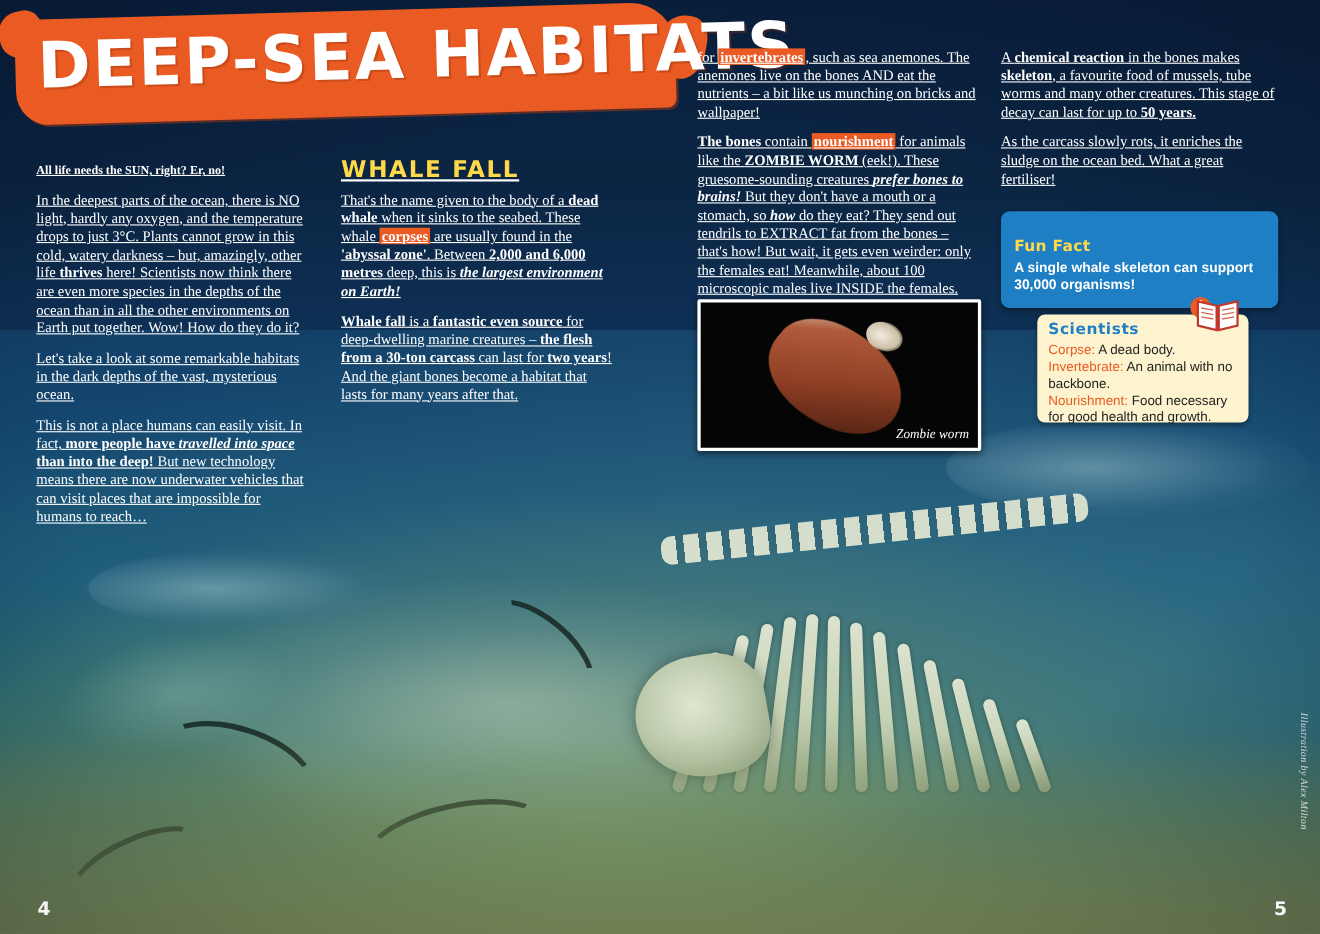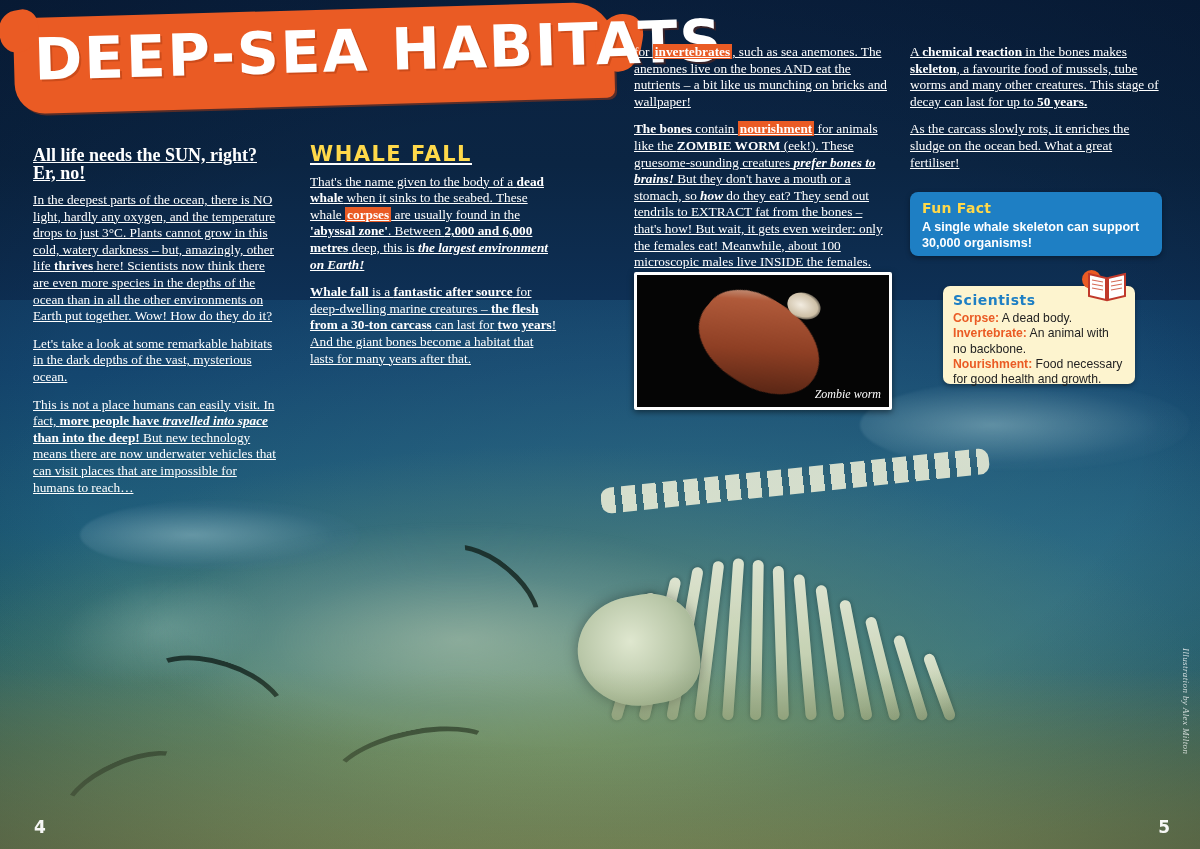--- a/index.html
+++ b/index.html
@@ -132,21 +132,21 @@
     position: absolute;
     font-family: "Liberation Serif", serif;
     color: #ffffff;
     font-size: 13.3px;
     line-height: 16.6px;
     text-decoration: underline;
   }
   .col p { margin: 0 0 11px 0; }
   .col .lead {
     font-weight: bold;
-    font-size: 18px;
+    font-size: 11px;
     line-height: 18px;
     margin-bottom: 10px;
   }
   b, strong { font-weight: bold; }
   i, em { font-style: italic; }
   .hl {
     background: #ea5b24;
     color: #ffffff;
     padding: 0 2px;
     font-weight: bold;
@@ -190,24 +190,24 @@
   .photo-caption {
     position: absolute; right: 8px; bottom: 5px;
     font-family: "Liberation Serif", serif;
     font-style: italic;
     font-size: 12px;
     color: #ffffff;
   }
 
   
   .funfact {
-    position: absolute; left: 910px; top: 192px; width: 252px; height: 64px;
+    position: absolute; left: 910px; top: 192px; width: 252px; height: 88px;
     background: #1e7fc4;
     border-radius: 8px;
-    padding: 8px 12px;
+    padding: 24px 12px;
     box-shadow: 0 2px 5px rgba(0,0,0,0.35);
   }
   .funfact-title {
     font-family: "DejaVu Sans", sans-serif;
     font-weight: bold;
     font-size: 14px;
     color: #ffd94a;
     margin-bottom: 4px;
     letter-spacing: 0.3px;
   }
@@ -234,21 +234,21 @@
     color: #1e7fc4;
     letter-spacing: 0.5px;
     margin-bottom: 3px;
   }
   .vocab-list {
     font-family: "Liberation Sans", sans-serif;
     font-size: 12.2px;
     line-height: 15.3px;
     color: #222222;
   }
-  .vocab-term { color: #ea5b24; font-weight: bold; }
+  .vocab-term { color: #ea5b24; font-weight: normal; }
   .vocab-book {
     position: absolute; right: 8px; top: -20px;
     width: 40px; height: 36px;
   }
   .vocab-info {
     position: absolute; right: 34px; top: -16px;
     width: 19px; height: 19px; border-radius: 50%;
     background: #ea5b24; color: #fff;
     font-family: "DejaVu Sans", sans-serif; font-weight: bold;
     font-size: 13px; line-height: 19px; text-align: center;
@@ -322,21 +322,21 @@
   <div class="col" id="col1">
     <p class="lead">All life needs the SUN, right? Er, no!</p>
     <p>In the deepest parts of the ocean, there is NO light, hardly any oxygen, and the temperature drops to just 3°C. Plants cannot grow in this cold, watery darkness – but, amazingly, other life <b>thrives</b> here! Scientists now think there are even more species in the depths of the ocean than in all the other environments on Earth put together. Wow! How do they do it?</p>
     <p>Let's take a look at some remarkable habitats in the dark depths of the vast, mysterious ocean.</p>
     <p>This is not a place humans can easily visit. In fact, <b>more people have <i>travelled into space</i> than into the deep!</b> But new technology means there are now underwater vehicles that can visit places that are impossible for humans to reach…</p>
   </div>
 
   <div class="col" id="col2">
     <p class="subhead">WHALE FALL</p>
     <p>That's the name given to the body of a <b>dead whale</b> when it sinks to the seabed. These whale <span class="hl">corpses</span> are usually found in the <b>'abyssal zone'</b>. Between <b>2,000 and 6,000 metres</b> deep, this is <b><i>the largest environment on Earth!</i></b></p>
-    <p><b>Whale fall</b> is a <b>fantastic after source</b> for deep-dwelling marine creatures – <b>the flesh from a 30-ton carcass</b> can last for <b>two years</b>! And the giant bones become a habitat that lasts for many years after that.</p>
+    <p><b>Whale fall</b> is a <b>fantastic even source</b> for deep-dwelling marine creatures – <b>the flesh from a 30-ton carcass</b> can last for <b>two years</b>! And the giant bones become a habitat that lasts for many years after that.</p>
   </div>
 
   <div class="col" id="col3">
     <p>for <span class="hl">invertebrates</span>, such as sea anemones. The anemones live on the bones AND eat the nutrients – a bit like us munching on bricks and wallpaper!</p>
     <p><b>The bones</b> contain <span class="hl">nourishment</span> for animals like the <b>ZOMBIE WORM</b> (eek!). These gruesome-sounding creatures <b><i>prefer bones to brains!</i></b> But they don't have a mouth or a stomach, so <b><i>how</i></b> do they eat? They send out tendrils to EXTRACT fat from the bones – that's how! But wait, it gets even weirder: only the females eat! Meanwhile, about 100 microscopic males live INSIDE the females.</p>
   </div>
 
   <div class="col" id="col4">
     <p>A <b>chemical reaction</b> in the bones makes <b>skeleton</b>, a favourite food of mussels, tube worms and many other creatures. This stage of decay can last for up to <b>50 years.</b></p>
     <p>As the carcass slowly rots, it enriches the sludge on the ocean bed. What a great fertiliser!</p>

